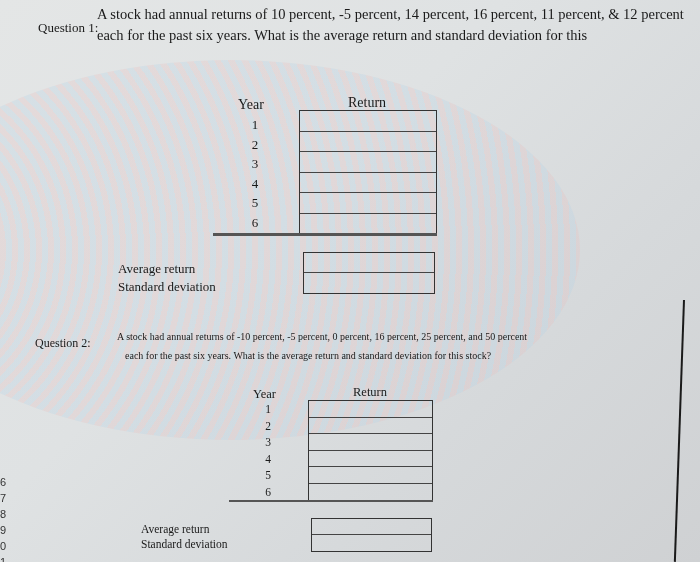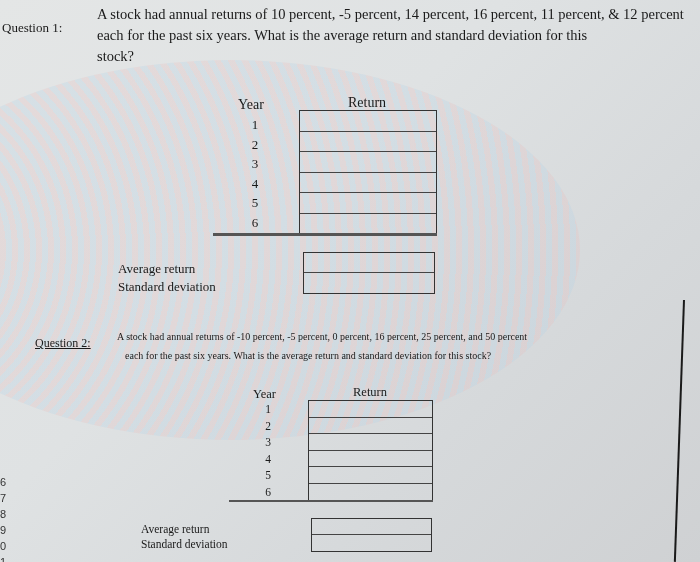--- a/index.html
+++ b/index.html
@@ -9,42 +9,41 @@
       font-family: "Liberation Serif", "DejaVu Serif", serif;
       color: #1a1a1a;
     }
     .moire {
       position: absolute; left: -120px; top: 60px; width: 700px; height: 380px;
       border-radius: 50%;
       background: repeating-radial-gradient(circle at 0% 50%, rgba(230,190,190,0.28) 0 6px, rgba(180,210,230,0.28) 6px 12px);
       pointer-events: none;
     }
     .abs { position: absolute; }
-    .q-label { font-size: 13px; }
+    .q-label { font-size: 13px; margin-left: 36px; }
     .q-text { font-size: 14.5px; line-height: 21px; }
     .q2-text { font-size: 10px; line-height: 19px; }
     .hdr { font-size: 14px; }
     .yr { font-size: 13px; text-align: center; width: 20px; }
     .tbl { border: 1.5px solid #333; box-sizing: border-box; }
     .cell { border-bottom: 1.5px solid #444; box-sizing: border-box; }
     .cell:last-child { border-bottom: none; }
     .rule { background: #555; }
     .lbl { font-size: 13px; }
     .rownum { font-size: 11px; font-family: "Liberation Sans", sans-serif; color: #333; }
   </style>
 </head>
 <body>
 
 <div class="moire"></div>
 
 <div class="abs q-label" style="left:2px;top:20px;">Question 1:</div>
 <div class="abs q-text" style="left:97px;top:4px;white-space:nowrap;">
   <div>A stock had annual returns of 10 percent, -5 percent, 14 percent, 16 percent, 11 percent, &amp; 12 percent</div>
   <div>each for the past six years.  What is the average return and standard deviation for this</div>
-  <div>stock?</div>
 </div>
 
 <div class="abs hdr" style="left:238px;top:97px;">Year</div>
 <div class="abs hdr" style="left:348px;top:95px;">Return</div>
 
 <div class="abs" style="left:245px;top:117px;">
   <div class="yr" style="height:19.5px;">1</div>
   <div class="yr" style="height:19.5px;">2</div>
   <div class="yr" style="height:19.5px;">3</div>
   <div class="yr" style="height:19.5px;">4</div>
@@ -62,21 +61,21 @@
 </div>
 <div class="abs rule" style="left:213px;top:233px;width:224px;height:3px;"></div>
 
 <div class="abs lbl" style="left:118px;top:261px;">Average return</div>
 <div class="abs lbl" style="left:118px;top:279px;">Standard deviation</div>
 <div class="abs tbl" style="left:303px;top:252px;width:132px;height:42px;">
   <div class="cell" style="height:20px;"></div>
   <div class="cell" style="height:19px;"></div>
 </div>
 
-<div class="abs" style="left:35px;top:336px;font-size:12px;text-decoration:underline;">Question 2:</div>
+<div class="abs" style="left:35px;top:336px;font-size:12px;">Question 2:</div>
 <div class="abs q2-text" style="left:117px;top:327px;white-space:nowrap;">
   <div>A stock had annual returns of -10 percent, -5 percent, 0 percent, 16 percent,  25 percent, and 50 percent</div>
   <div style="padding-left:8px;">each for the past six years.  What is the average return and standard deviation for this stock?</div>
 </div>
 
 <div class="abs" style="left:253px;top:387px;font-size:12.5px;">Year</div>
 <div class="abs" style="left:353px;top:385px;font-size:12.5px;">Return</div>
 
 <div class="abs" style="left:258px;top:403px;">
   <div class="yr" style="height:16.5px;font-size:11.5px;">1</div>

